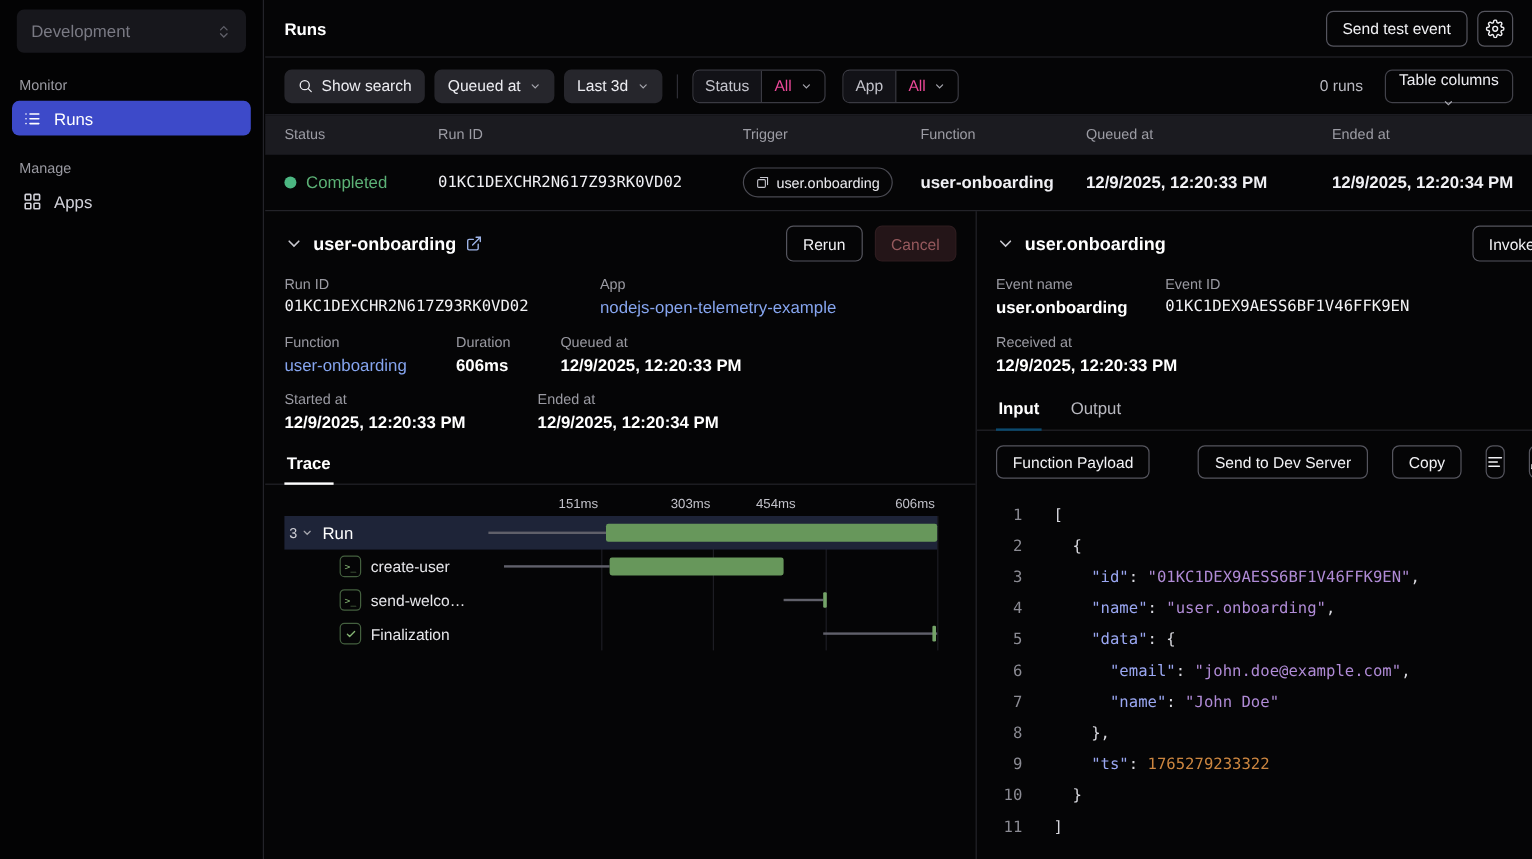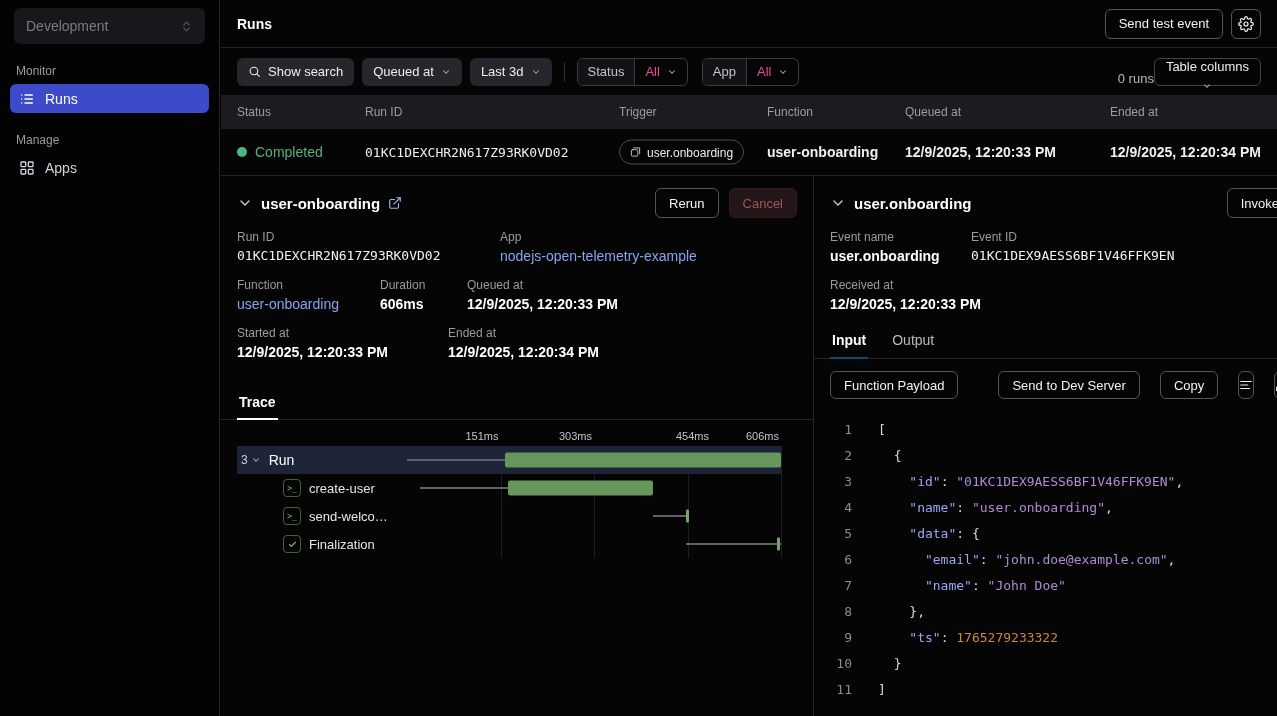--- a/index.html
+++ b/index.html
@@ -38,21 +38,21 @@
 
   
   .filterbar { height:48px; display:flex; align-items:center; gap:8px; padding:0 16px; border-bottom:1px solid #1c1c22; }
   .chip { display:inline-flex; align-items:center; gap:7px; height:28px; padding:0 11px; background:#26262c; border:none; border-radius:6px; color:#ececf1; font-size:13px; font-family:"Liberation Sans",sans-serif; cursor:pointer; white-space:nowrap; }
   .chip.bordered { background:transparent; border:1px solid #42424a;flex-direction:column; }
   .chev { display:flex; color:#a5a5ad; }
   .vdiv { width:1px; height:20px; background:#2e2e36; margin:0 4px; }
   .filter-group { display:inline-flex; height:28px; border:1px solid #3a3a42; border-radius:6px; overflow:hidden; font-size:13px; cursor:pointer; }
   .filter-group .glabel { display:flex; align-items:center; padding:0 10px; color:#c3c3cb; background:#121217; }
   .filter-group .gvalue { display:flex; align-items:center; gap:7px; padding:0 10px; border-left:1px solid #3a3a42; color:#ec4899; }
-  .filter-right { margin-left:auto; display:flex; align-items:flex-end; gap:0; }
+  .filter-right { margin-left:auto; display:flex; align-items:center; gap:18px; }
   .runs-count { font-size:13px; color:#b9b9c0; }
 
   
   .thead { position:relative; height:33px; background:#1b1b20; }
   .thead span { position:absolute; top:9px; font-size:12px; color:#9c9ca4; }
   .trow { position:relative; height:47px; border-bottom:1px solid #232329; cursor:pointer; }
   .trow .cell { position:absolute; top:50%; transform:translateY(-50%); font-size:14px; color:#f0f0f4; }
   .c-status { display:flex; align-items:center; gap:8px; color:#5cb176 !important; }
   .dot { width:10px; height:10px; border-radius:50%; background:#4cb782; }
   .c-runid { font-size:13px !important; }
@@ -73,21 +73,21 @@
   .btn.invoke { position:absolute; right:-16px; top:12px; }
 
   .frow { display:flex; padding:0 16px; margin-top:4px; }
   .frow + .frow { margin-top:14px; }
   .fcol { padding-right:12px; }
   .flabel { font-size:12px; color:#9a9aa2; margin-bottom:4px; }
   .fvalue { font-size:14px; font-weight:700; color:#fff; }
   .fvalue.vmono { font-family:"DejaVu Sans Mono",monospace; font-weight:400; font-size:13px; color:#f2f2f5; }
   .fvalue.link { color:#86a5ef; font-weight:400; cursor:pointer; }
 
-  .trace-tabs { margin-top:28px; border-bottom:1px solid #232329; padding:0 16px; }
+  .trace-tabs { margin-top:12px; border-bottom:1px solid #232329; padding:0 16px; }
   .trace-tab { display:inline-block; padding:6px 2px 8px; font-size:14px; font-weight:600; color:#fff; border-bottom:2px solid #fff; margin-bottom:-1px; cursor:pointer; }
 
   .timeline { margin-top:8px; }
   .tick-row { position:relative; height:18px; margin:0 32px 0 16px; }
   .tick { position:absolute; top:2px; font-size:11px; color:#c2c2ca; transform:translateX(-100%); padding-right:2px; }
   .timeline-body { position:relative; margin:0 32px 0 16px; }
   .gridline { position:absolute; top:0; bottom:0; width:1px; background:#1d1d23; }
   .span-row { position:relative; height:28px; display:flex; align-items:center; cursor:pointer; }
   .span-row.selected { background:#1e2438; }
   .expand-chip { display:inline-flex; align-items:center; gap:3px; margin-left:4px; font-size:12px; color:#cdcdd4; cursor:pointer; }
@@ -332,21 +332,21 @@
         </div>
 
         <div class="trace-tabs">
           <span class="trace-tab">Trace</span>
         </div>
 
         <div class="timeline">
           <div class="tick-row" id="tickRow">
               <span class="tick" style="left: 263.5px;">151ms</span>
               <span class="tick" style="left: 357px;">303ms</span>
-              <span class="tick" style="left: 474px;">454ms</span>
+              <span class="tick" style="left: 428px;">454ms</span>
               <span class="tick" style="left: 544px;">606ms</span>
             </div>
           <div class="timeline-body" id="timelineBody">
               <div class="gridline" style="left: 263.5px;"></div>
               <div class="gridline" style="left: 357px;"></div>
               <div class="gridline" style="left: 450.5px;"></div>
               <div class="gridline" style="left: 544px;"></div>
               <div class="span-row selected">
                 <span class="expand-chip">
                   <span>3</span>

